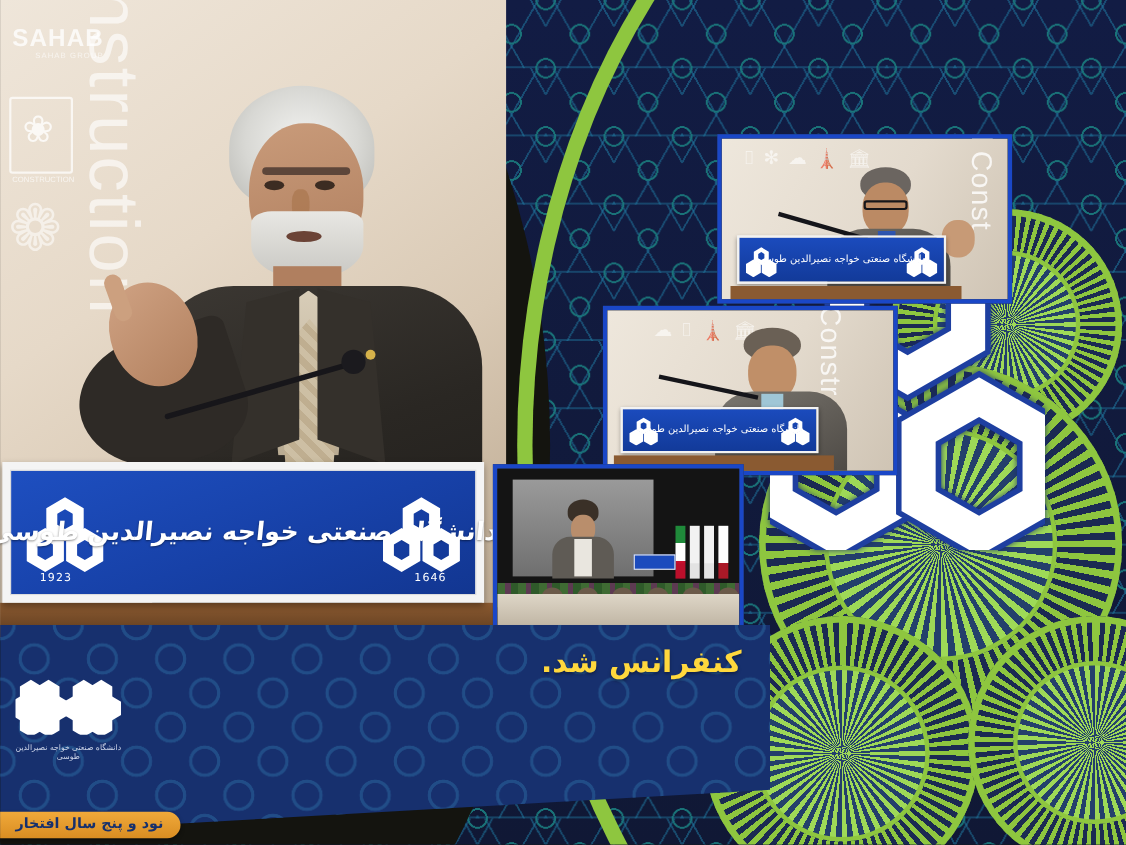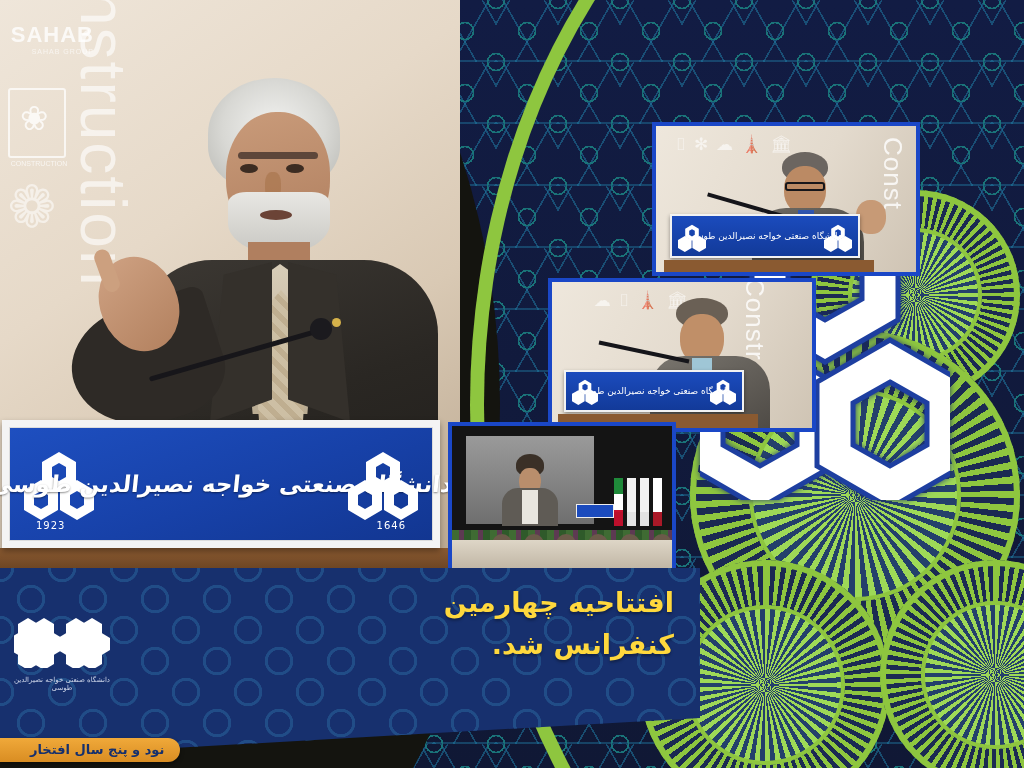--- a/index.html
+++ b/index.html
@@ -329,21 +329,21 @@
   .banner .anniv{
     position:absolute; left:10px; top:48px; width:104px; text-align:center;
   }
   .banner .anniv .sub{
     margin-top:4px; font-size:7px; color:#cfd7ea; letter-spacing:.5px;
   }
   .ribbon{
     position:absolute; left:0; top:738px;
     background:linear-gradient(#f0a93a,#d98d22);
     color:#16306d; font-weight:700; font-size:13px;
-    padding:4px 16px 5px 30px;
+    padding:4px 16px 5px 14px;
     border-radius:0 14px 14px 0;
     box-shadow:0 2px 4px rgba(0,0,0,.4);
     direction:rtl;
     font-family:"DejaVu Sans", sans-serif;
   }
   
   .wood-strip{
     position:absolute; left:0; top:744px; width:700px; height:24px;
     background:linear-gradient(90deg,#c2712c 0 28%, #1b1a14 28% 45%, #9a8b5e 45% 62%, #6d5a3a 62% 100%);
     z-index:-1;
@@ -564,20 +564,19 @@
           <path d="M70 16 l10 6 v12 l-10 6 -10 -6 v-12 z"></path>
           <path d="M86 16 l10 6 v12 l-10 6 -10 -6 v-12 z"></path>
           <path d="M62 30 l10 6 v12 l-10 6 -10 -6 v-12 z"></path>
           <path d="M78 30 l10 6 v12 l-10 6 -10 -6 v-12 z"></path>
         </g>
       </svg>
       <div class="sub">دانشگاه صنعتی خواجه نصیرالدین طوسی</div>
     </div>
 
     <div class="title">
-      <div>افتتاحیه چهارمین</div>
       <div>کنفرانس شد.</div>
     </div>
   </div>
 
   <div class="ribbon">نود و پنج سال افتخار</div>
 
 </div>
 
 </body></html>

